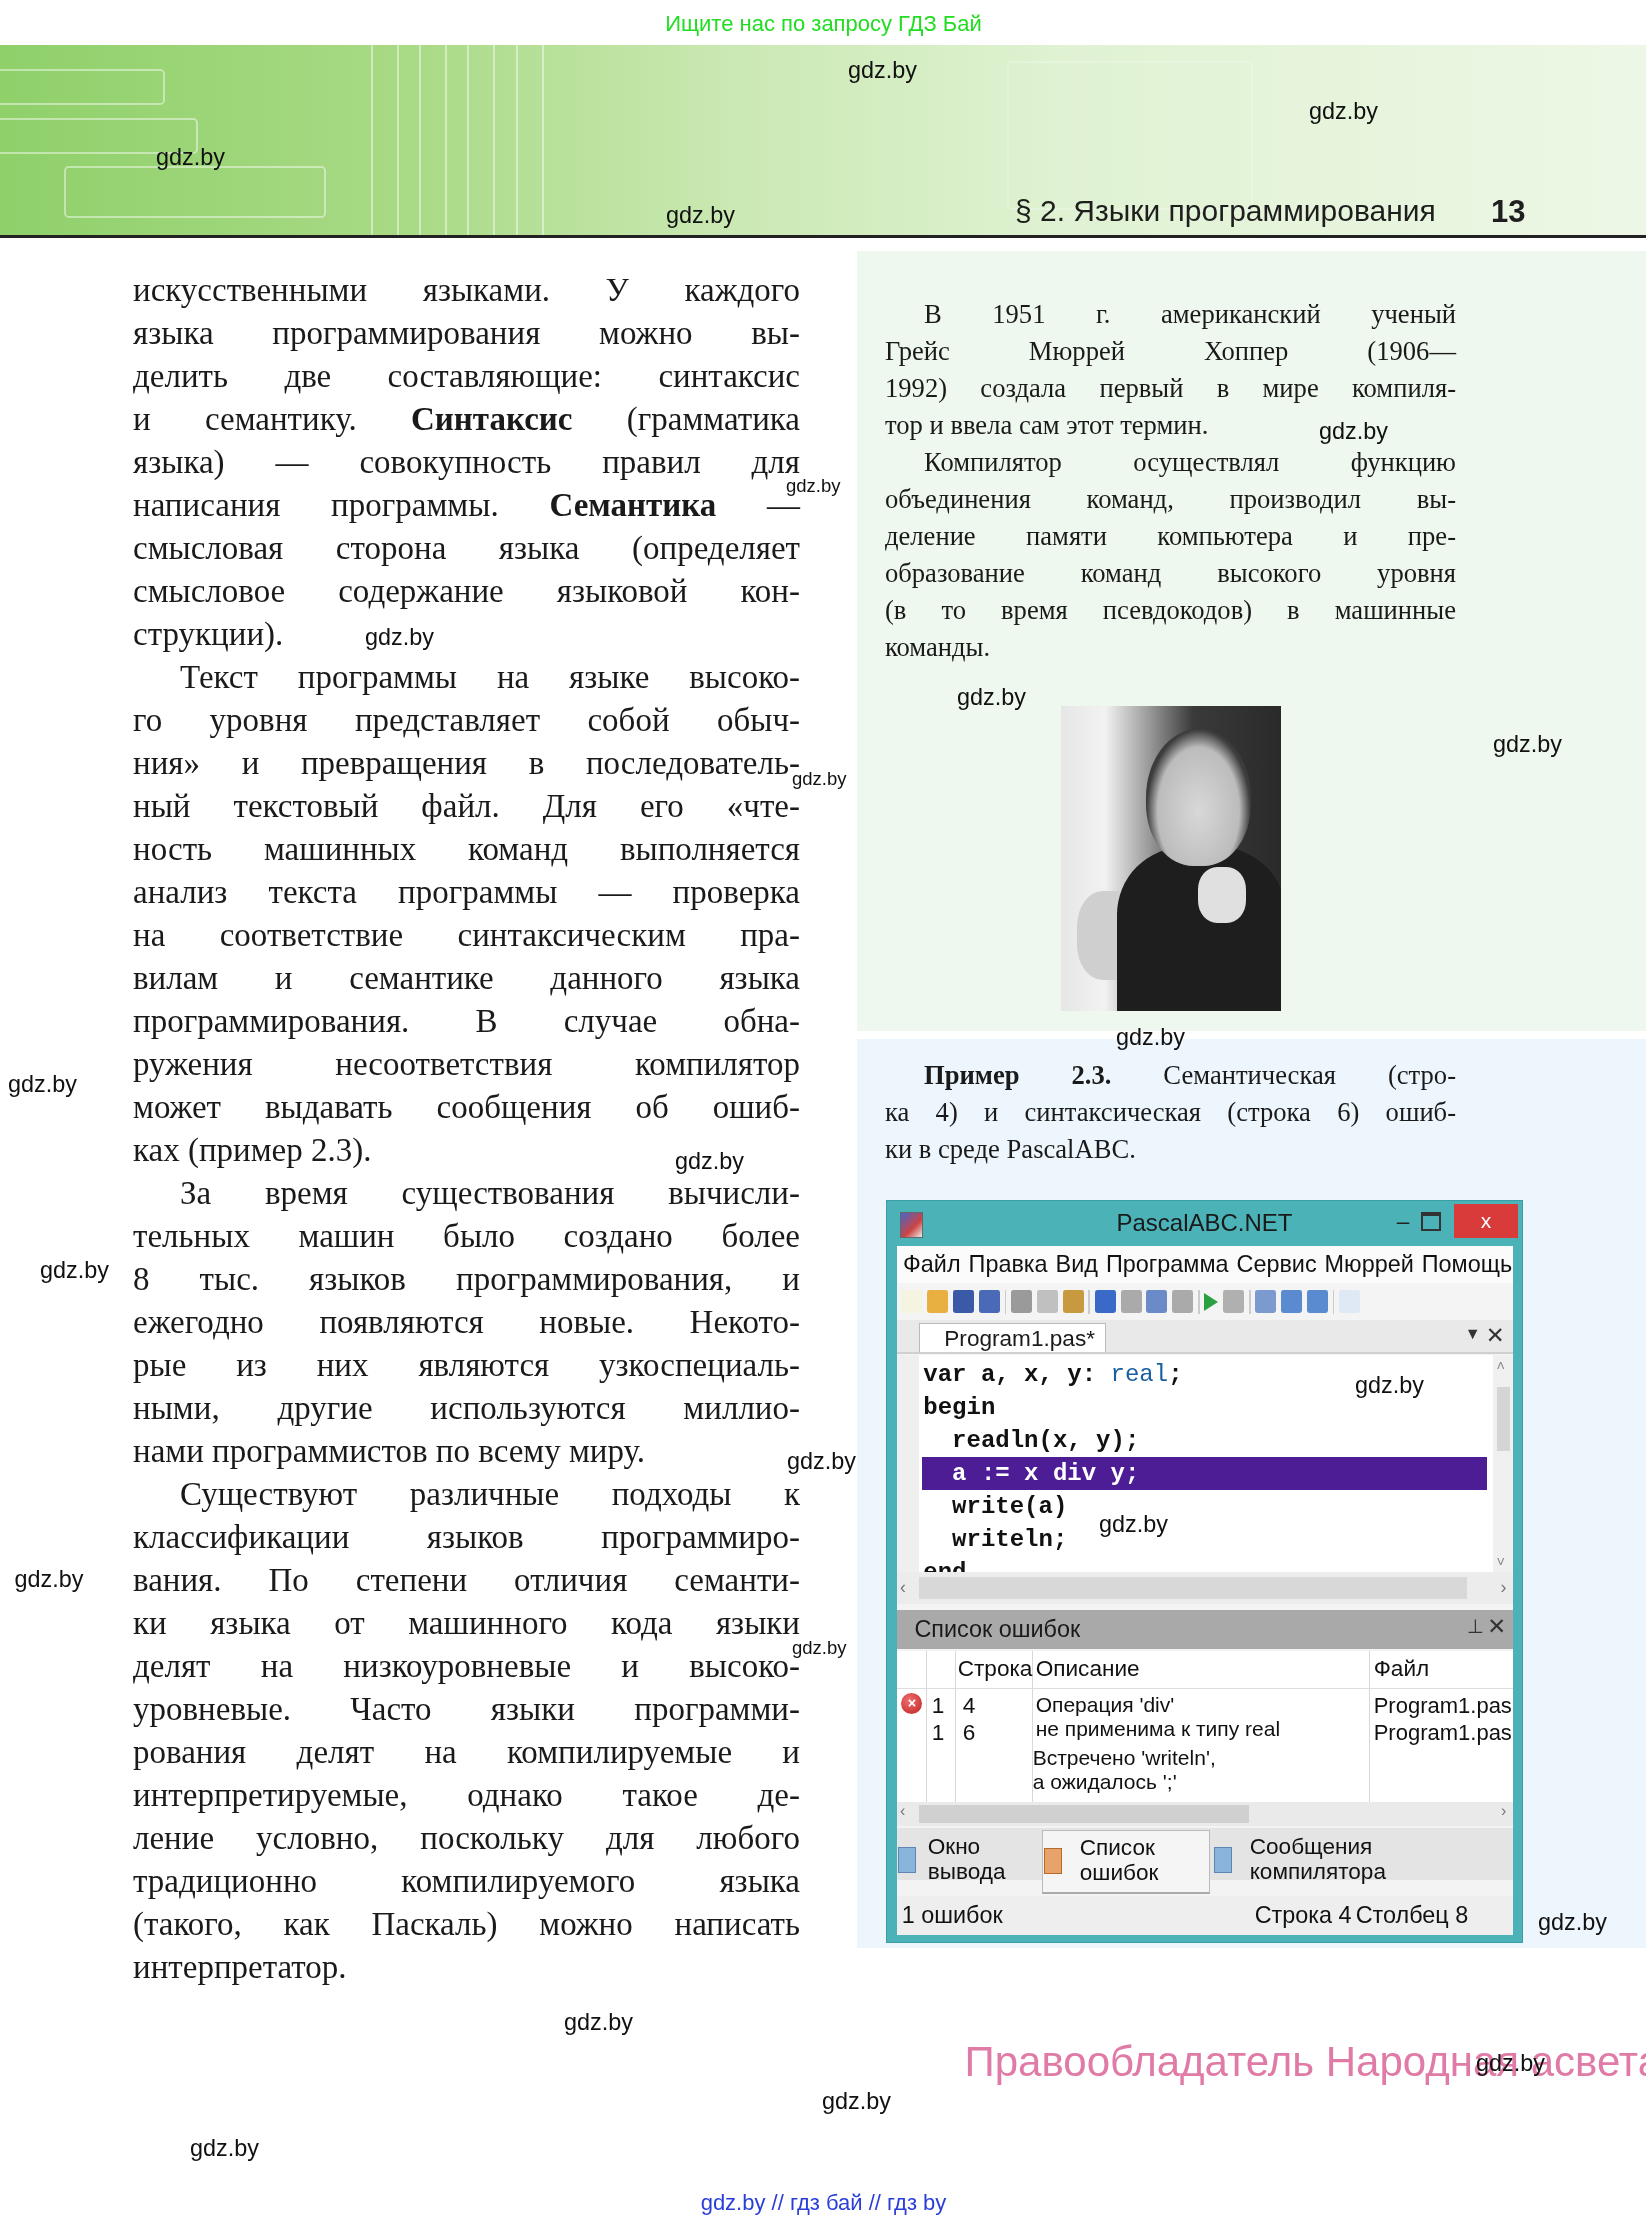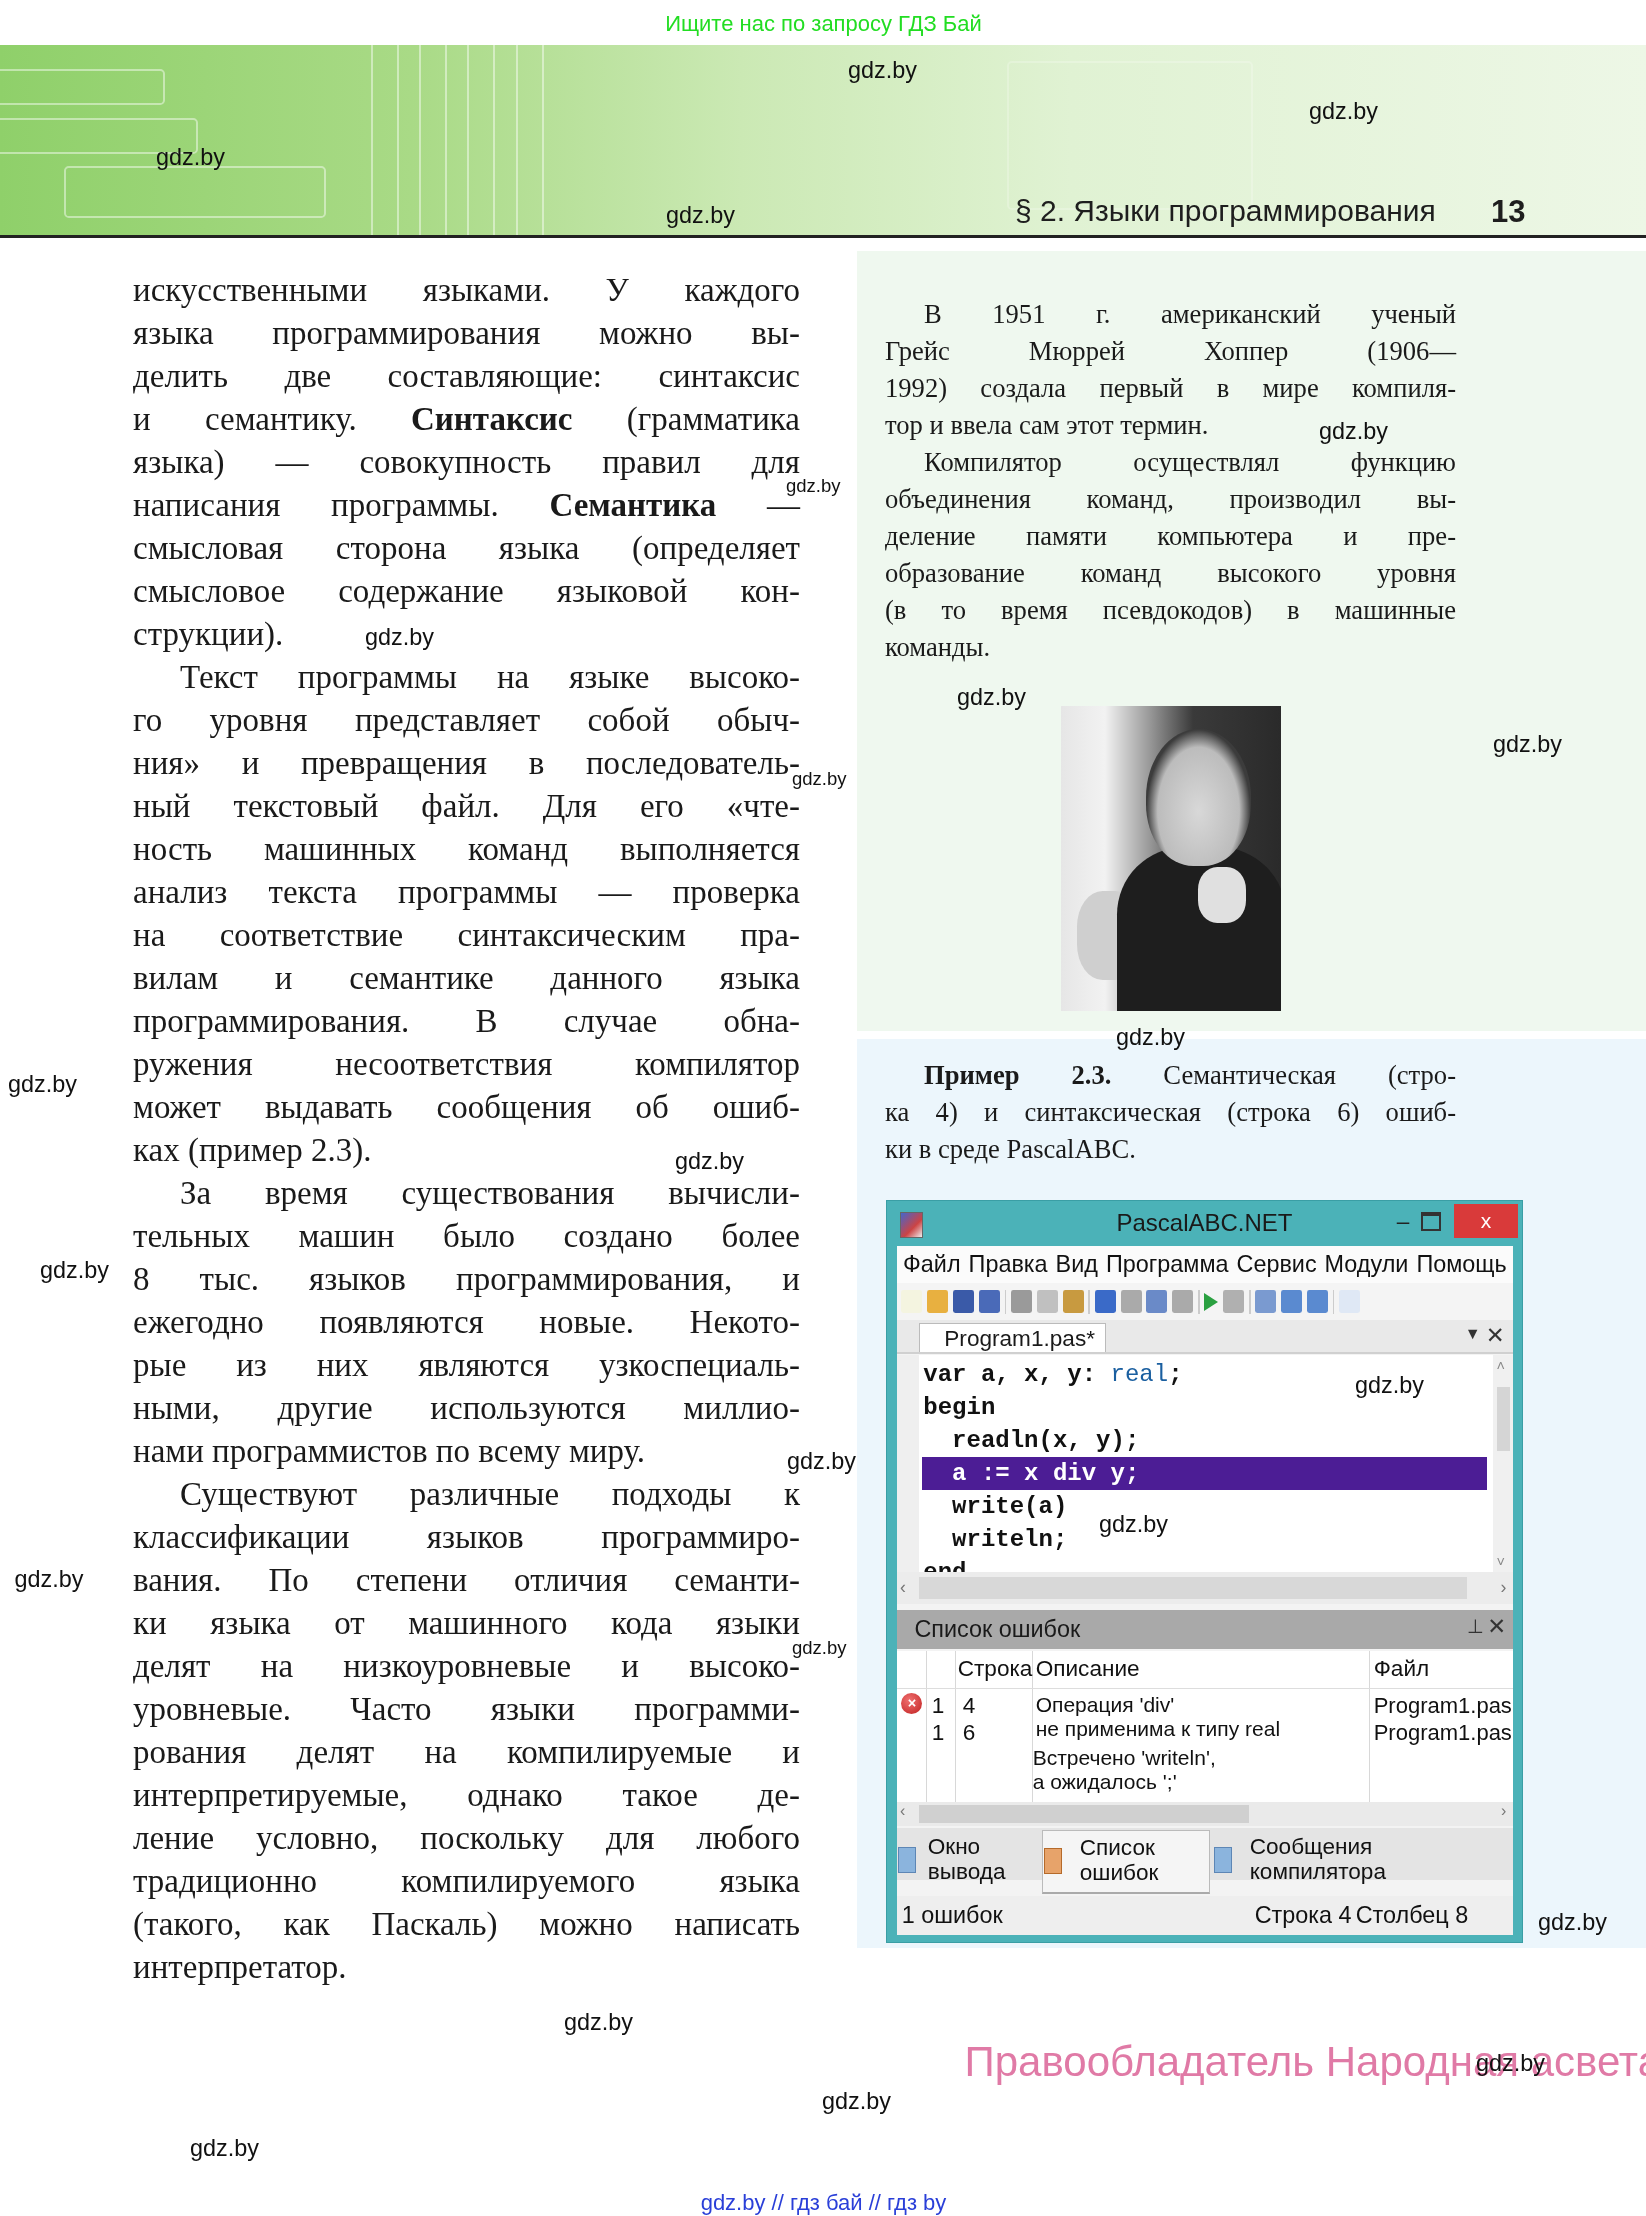--- a/index.html
+++ b/index.html
@@ -190,21 +190,21 @@
     <div class="win-max"></div>
     <div class="win-close">x</div>
   </div>
   <div class="client">
     <div class="menubar" id="menubar">
         <span>Файл</span>
         <span>Правка</span>
         <span>Вид</span>
         <span>Программа</span>
         <span>Сервис</span>
-        <span>Модули</span>
+        <span>Мюррей</span>
         <span>Помощь</span>
       </div>
     <div class="toolbar" id="toolbar">
         <span class="tb" style="background: rgb(244, 244, 224);"></span>
         <span class="tb" style="background: rgb(232, 176, 64);"></span>
         <span class="tb" style="background: rgb(58, 90, 168);"></span>
         <span class="tb" style="background: rgb(74, 106, 184);"></span>
         <span class="tb-sep"></span>
         <span class="tb" style="background: rgb(154, 154, 154);"></span>
         <span class="tb" style="background: rgb(192, 192, 192);"></span>

